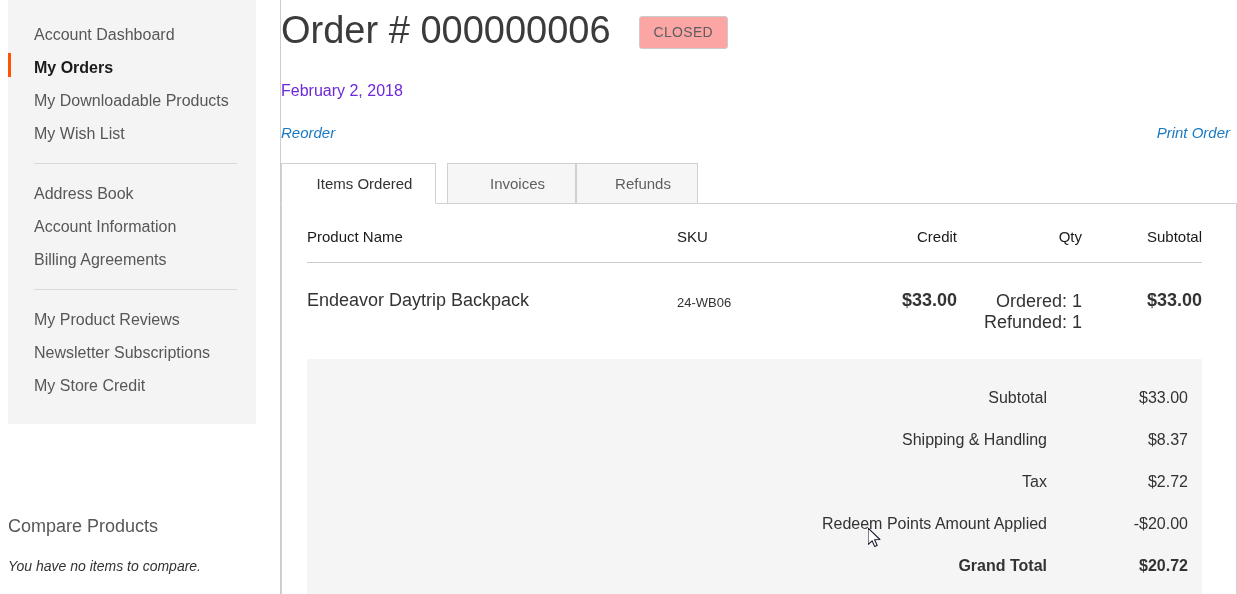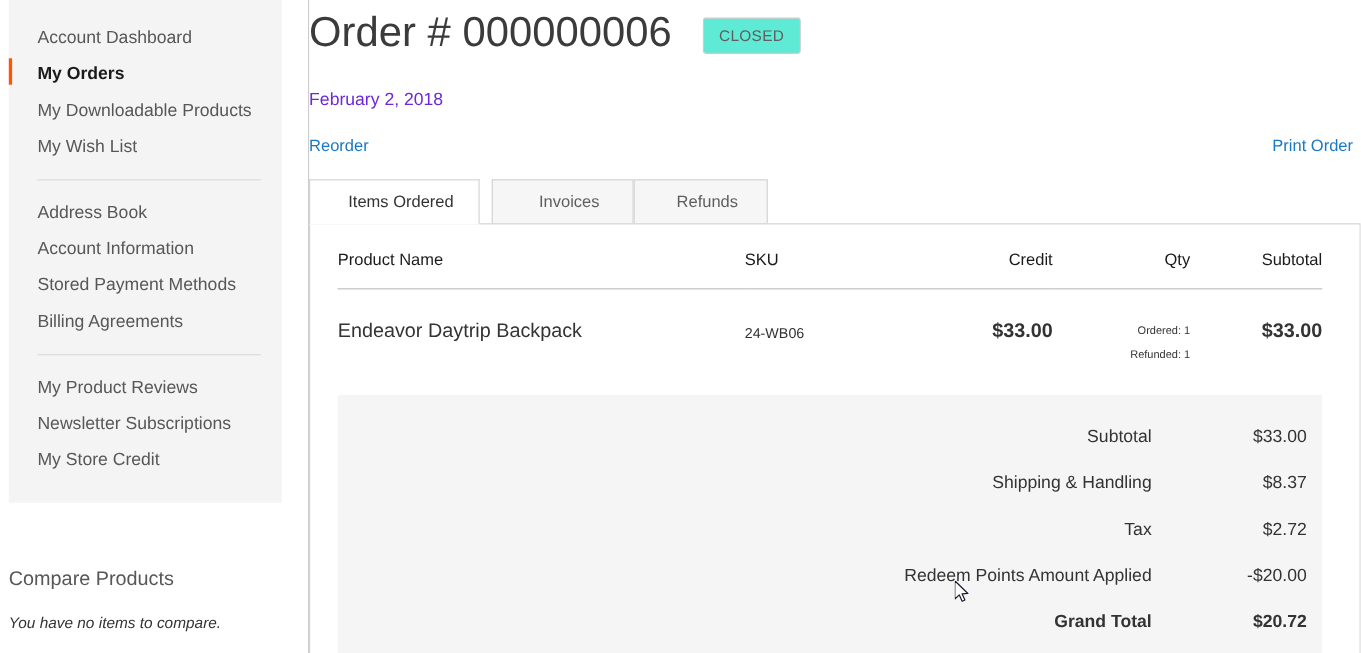--- a/index.html
+++ b/index.html
@@ -121,39 +121,40 @@
 
   .status-badge {
     display: inline-flex;
     align-items: center;
     justify-content: center;
     margin-left: 28px;
     margin-top: 4px;
     padding: 7px 14px 8px 14px;
     border: 1px solid #cccccc;
     border-radius: 3px;
-    background: #5eead4;
+    background: #fca5a5;
     font-size: 14px;
     line-height: 16px;
     color: #5e5e5e;
     letter-spacing: 0.3px;
     white-space: nowrap;
   }
 
   .order-date {
     font-size: 16px;
     line-height: 20px;
     color: #6d28d9;
     margin: 23px 0 0 0;
   }
 
   .actions-row {
     position: relative;
     margin-top: 22px;
     height: 22px;
+    font-style: italic;
   }
   .link {
     color: #1979c3;
     font-size: 15px;
     line-height: 20px;
     text-decoration: none;
     cursor: pointer;
   }
   .reorder-link { position: absolute; left: 0; top: 0; }
   .print-link { position: absolute; right: 7px; top: 0; }
@@ -238,21 +239,21 @@
   }
   .cell-price, .cell-subtotal {
     font-size: 18px;
     font-weight: bold;
     line-height: 22px;
     color: #333333;
     text-align: right;
   }
   .cell-qty {
     text-align: right;
-    font-size: 10px;
+    font-size: 18px;
     line-height: 21px;
     color: #333333;
     padding-top: 28px !important;
   }
   .qty-line { white-space: nowrap; }
   .qty-label { color: #333333; }
   .qty-val { color: #333333; }
 
   
   .totals-wrap {
@@ -313,21 +314,20 @@
         <li class="nav-item current"><span>My Orders</span></li>
         <li class="nav-item"><span>My Downloadable Products</span></li>
         <li class="nav-item"><span>My Wish List</span></li>
       </ul>
 
       <div class="nav-divider"></div>
 
       <ul class="nav-list">
         <li class="nav-item"><span>Address Book</span></li>
         <li class="nav-item"><span>Account Information</span></li>
-        <li class="nav-item"><span>Stored Payment Methods</span></li>
         <li class="nav-item"><span>Billing Agreements</span></li>
       </ul>
 
       <div class="nav-divider"></div>
 
       <ul class="nav-list">
         <li class="nav-item"><span>My Product Reviews</span></li>
         <li class="nav-item"><span>Newsletter Subscriptions</span></li>
         <li class="nav-item"><span>My Store Credit</span></li>
       </ul>

